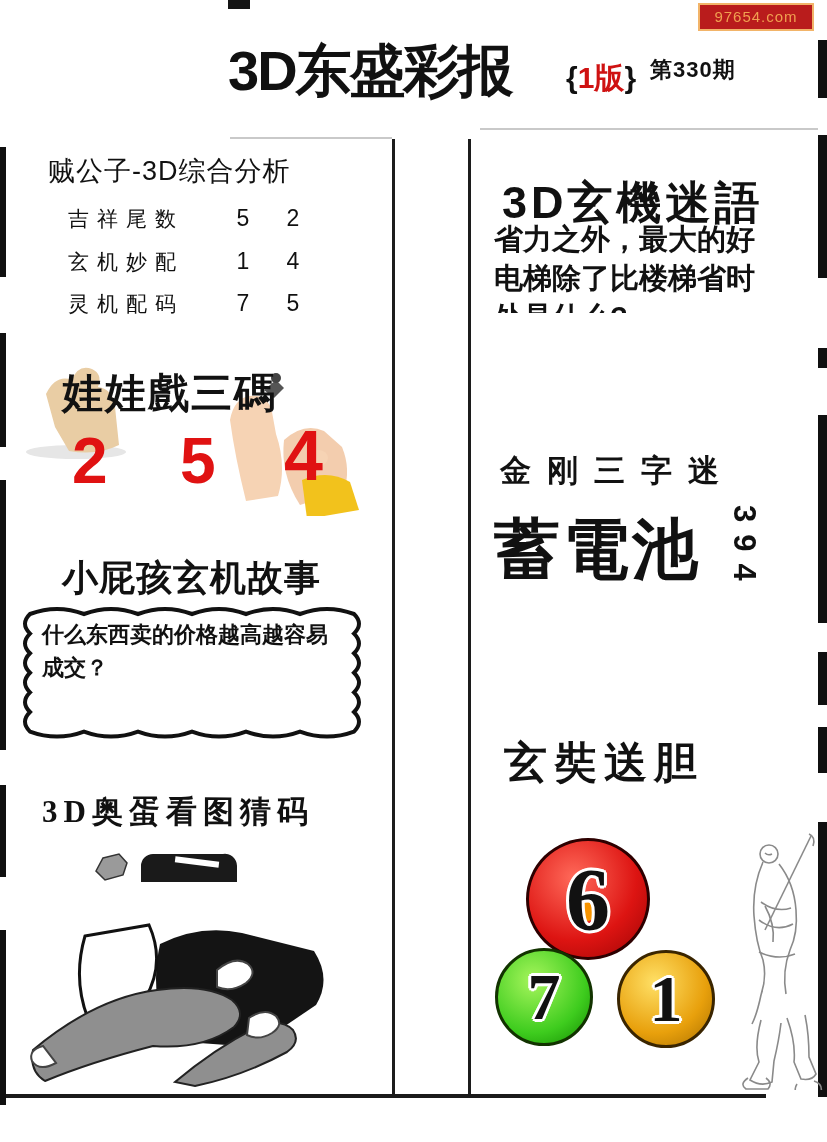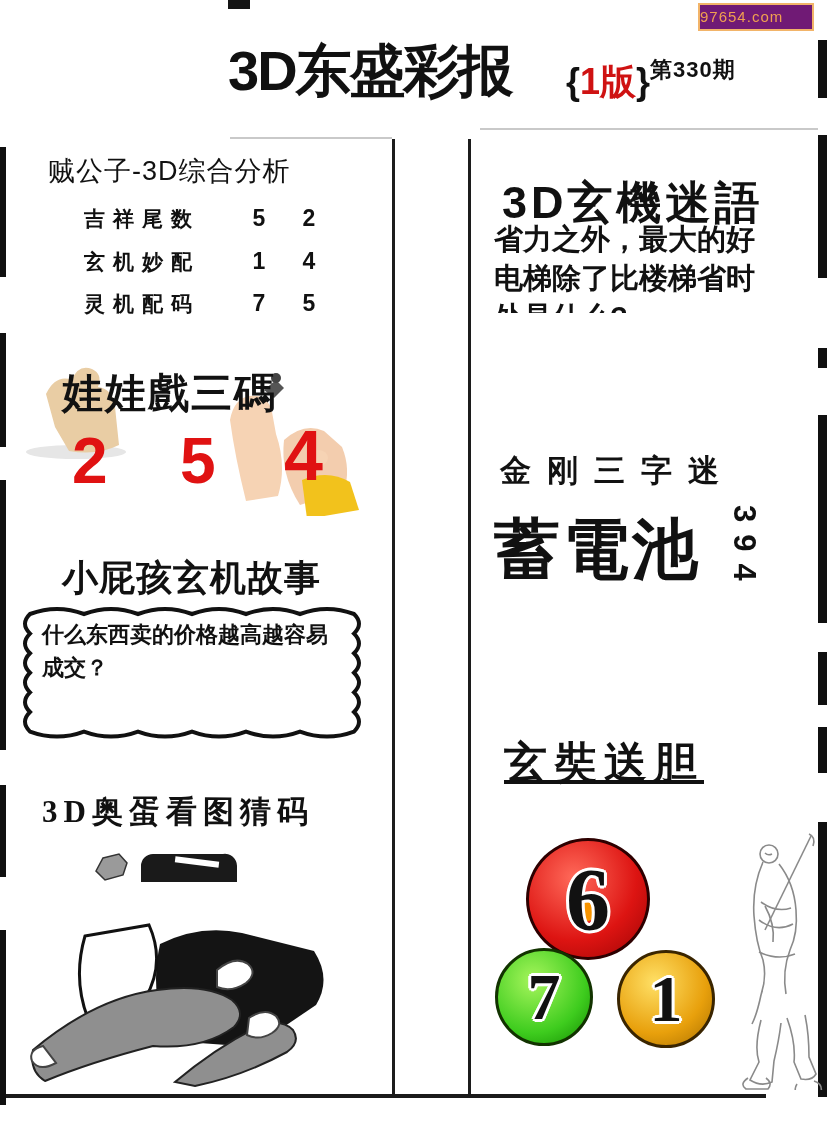--- a/index.html
+++ b/index.html
@@ -11,52 +11,52 @@
   .abs{position:absolute;}
   
   .vline{position:absolute;width:3px;background:#1c1c1c;}
   .edgeL{position:absolute;left:0;width:6px;background:#101010;}
   .edgeR{position:absolute;left:818px;width:9px;background:#101010;}
   .hrule{position:absolute;background:#1a1a1a;}
   .grayline{position:absolute;background:#c9c9c9;}
   
   .watermark{
     left:698px;top:3px;width:112px;height:24px;border:2px solid #f2b469;
-    color:#f0a050;font-size:15px;line-height:24px;
-    letter-spacing:1px;background:#701a75;
+    color:#f0a050;font-size:15px;line-height:24px;text-align:center;
+    letter-spacing:1px;background:#b91c1c;
   }
   .topmark{left:228px;top:0;width:22px;height:9px;background:#151515;}
   .title-main{left:228px;top:34px;font-size:56px;font-weight:900;letter-spacing:-2px;}
-  .title-ed{left:566px;top:58px;font-size:36px;font-weight:900;}
+  .title-ed{left:566px;top:58px;font-size:30px;font-weight:900;}
   .title-ed .red{color:#cf1212;}
   .title-issue{left:650px;top:55px;font-size:22px;font-weight:900;letter-spacing:1px;}
   
   .an-title{left:48px;top:153px;font-size:27px;font-weight:400;letter-spacing:1px;}
-  .an-row{position:absolute;left:84px;font-size:21px;font-weight:700;display:flex;}
+  .an-row{position:absolute;left:68px;font-size:21px;font-weight:400;display:flex;}
   .an-row .lbl{letter-spacing:8px;width:150px;}
   .an-row .v1{width:50px;text-align:center;font-size:23px;}
   .an-row .v2{width:50px;text-align:center;font-size:23px;}
   .wawa-title{left:62px;top:366px;font-size:41px;font-weight:900;letter-spacing:2px;}
   .wawa-num{position:absolute;font-size:64px;font-weight:900;color:#e01212;
     font-family:"Liberation Sans","DejaVu Sans",sans-serif;}
   .story-title{left:62px;top:554px;font-size:36px;font-weight:600;letter-spacing:1px;}
   .story-text{left:42px;top:618px;width:292px;font-size:22px;font-weight:600;line-height:33px;}
   .aodan-title{left:42px;top:791px;font-size:31px;font-weight:700;letter-spacing:6px;
     font-family:"Liberation Serif","DejaVu Serif",serif;}
   
   .riddle-title{left:502px;top:150px;font-size:45px;font-weight:900;letter-spacing:4px;margin-top:23px;}
   .riddle-body{left:494px;top:220px;width:330px;font-size:29px;font-weight:800;line-height:39px;}
   .clip-half{height:15px;overflow:hidden;}
   .jg-title{left:500px;top:450px;font-size:31px;font-weight:700;letter-spacing:16px;
     font-family:"Liberation Serif","DejaVu Serif",serif;}
   .jg-answer{left:494px;top:505px;font-size:66px;font-weight:900;letter-spacing:3px;
     font-family:"Liberation Serif","DejaVu Serif",serif;}
   .jg-code{left:762px;top:505px;font-size:31px;font-weight:600;letter-spacing:12px;
     transform:rotate(90deg);transform-origin:0 0;white-space:nowrap;}
-  .xz-title{left:504px;top:734px;font-size:43px;font-weight:900;letter-spacing:7px;text-decoration:underline;}
+  .xz-title{left:504px;top:734px;font-size:43px;font-weight:900;letter-spacing:7px;}
   .ball{position:absolute;border-radius:50%;display:flex;align-items:center;
     justify-content:center;font-family:"Liberation Serif","DejaVu Serif",serif;
     font-weight:900;color:#111;
     text-shadow:-3px 0 0 #fff,3px 0 0 #fff,0 -3px 0 #fff,0 3px 0 #fff,
                 -2px -2px 0 #fff,2px -2px 0 #fff,-2px 2px 0 #fff,2px 2px 0 #fff;}
   .ball-red{left:526px;top:838px;width:118px;height:116px;font-size:88px;
     background:radial-gradient(circle at 38% 32%,#ff6a5a,#dd1412 58%,#9c0404);
     border:3px solid #2d0000;}
   .ball-green{left:495px;top:948px;width:92px;height:92px;font-size:66px;
     background:radial-gradient(circle at 38% 32%,#a6f55c,#3ecc1e 62%,#128a00);

